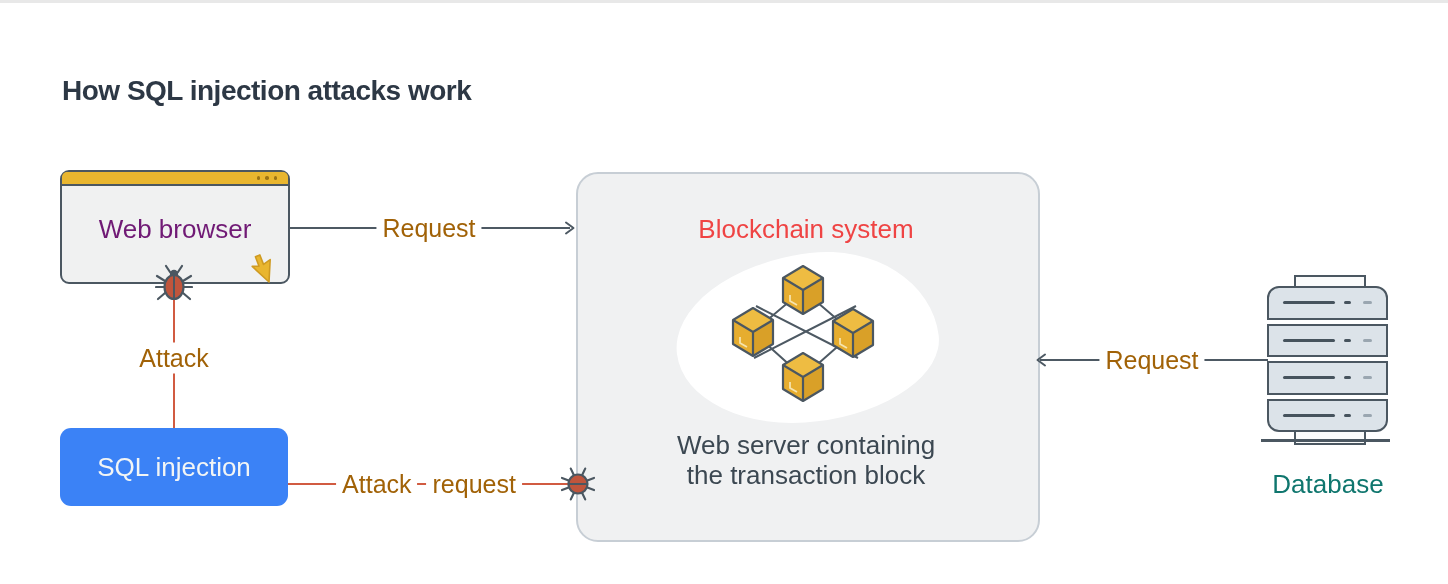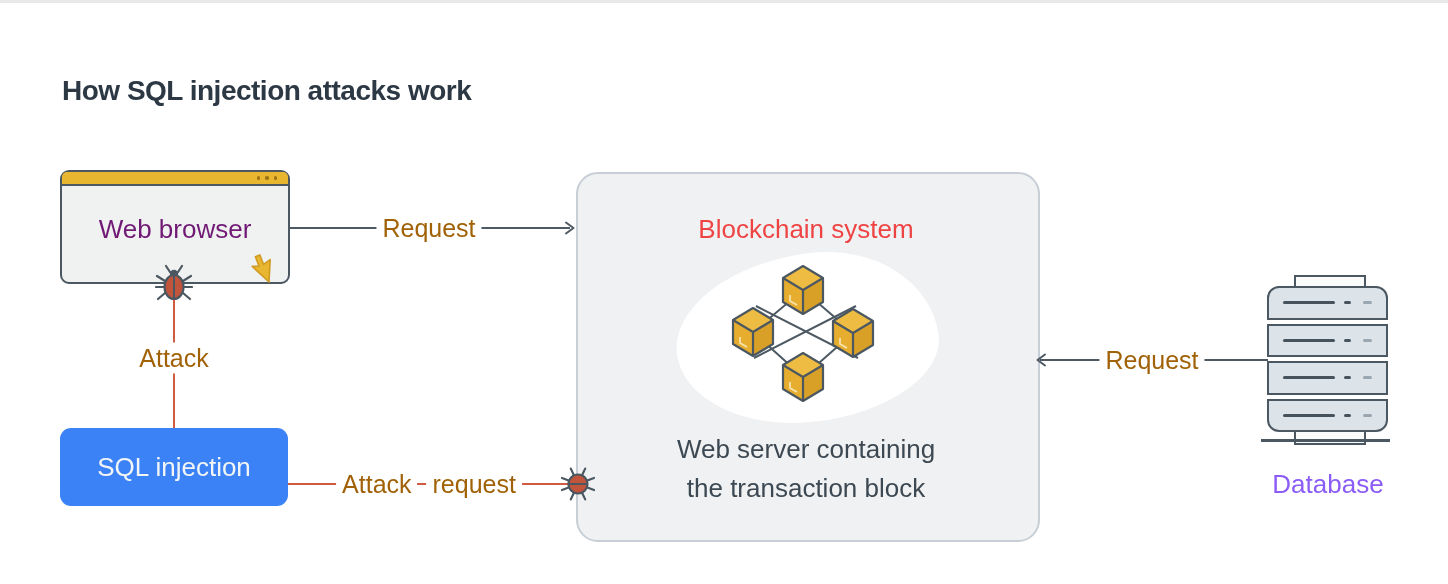--- a/index.html
+++ b/index.html
@@ -52,42 +52,42 @@
     position:absolute;left:576px;top:214px;width:460px;text-align:center;
     font-size:26px;color:#ef4444;z-index:2;
   }
   .blob{
     position:absolute;left:676px;top:254px;width:262px;height:168px;background:#ffffff;
     border-radius:55% 45% 50% 50% / 50% 58% 42% 50%;transform:rotate(-7deg);z-index:1;
   }
   .cubes{position:absolute;left:686px;top:258px;z-index:2;}
   .blockchain-desc{
     position:absolute;left:576px;top:430px;width:460px;text-align:center;
-    font-size:26px;line-height:39px;color:#3c4852;white-space:pre-line;z-index:2;
+    font-size:26px;line-height:30px;color:#3c4852;white-space:pre-line;z-index:2;
   }
   
   .db-tab{
     position:absolute;width:68px;height:12px;border:2.2px solid #4b5761;background:#fafbfb;z-index:1;
   }
   .db-body{
     position:absolute;left:1267px;top:286px;width:121px;height:146px;display:flex;
     flex-direction:column;justify-content:space-between;z-index:2;
   }
   .db-row{
     box-sizing:border-box;height:33.5px;background:#dce3e9;border:2.2px solid #4b5761;
     display:flex;align-items:center;padding:0 14px;
   }
   .db-row.first{border-radius:12px 12px 0 0;}
   .db-row.last{border-radius:0 0 12px 12px;}
   .db-line{width:52px;height:3px;background:#46535d;border-radius:2px;margin-right:auto;}
   .db-dash{width:7px;height:3px;background:#46535d;border-radius:2px;margin-right:12px;}
   .db-dash-light{width:9px;height:3px;background:#9aa6b0;border-radius:2px;}
   .db-base{position:absolute;left:1261px;top:439px;width:129px;height:2.5px;background:#4b5761;z-index:3;}
   .db-label{
-    position:absolute;left:1267px;top:469px;width:122px;text-align:center;font-size:26px;color:#8b5cf6;
+    position:absolute;left:1267px;top:469px;width:122px;text-align:center;font-size:26px;color:#0f766e;
   }
   .bug{position:absolute;z-index:5;}
 </style>
 </head>
 <body>
 
 <div id="stage">
   <div class="top-strip"></div>
 
   <h1 class="page-title">How SQL injection attacks work</h1>

